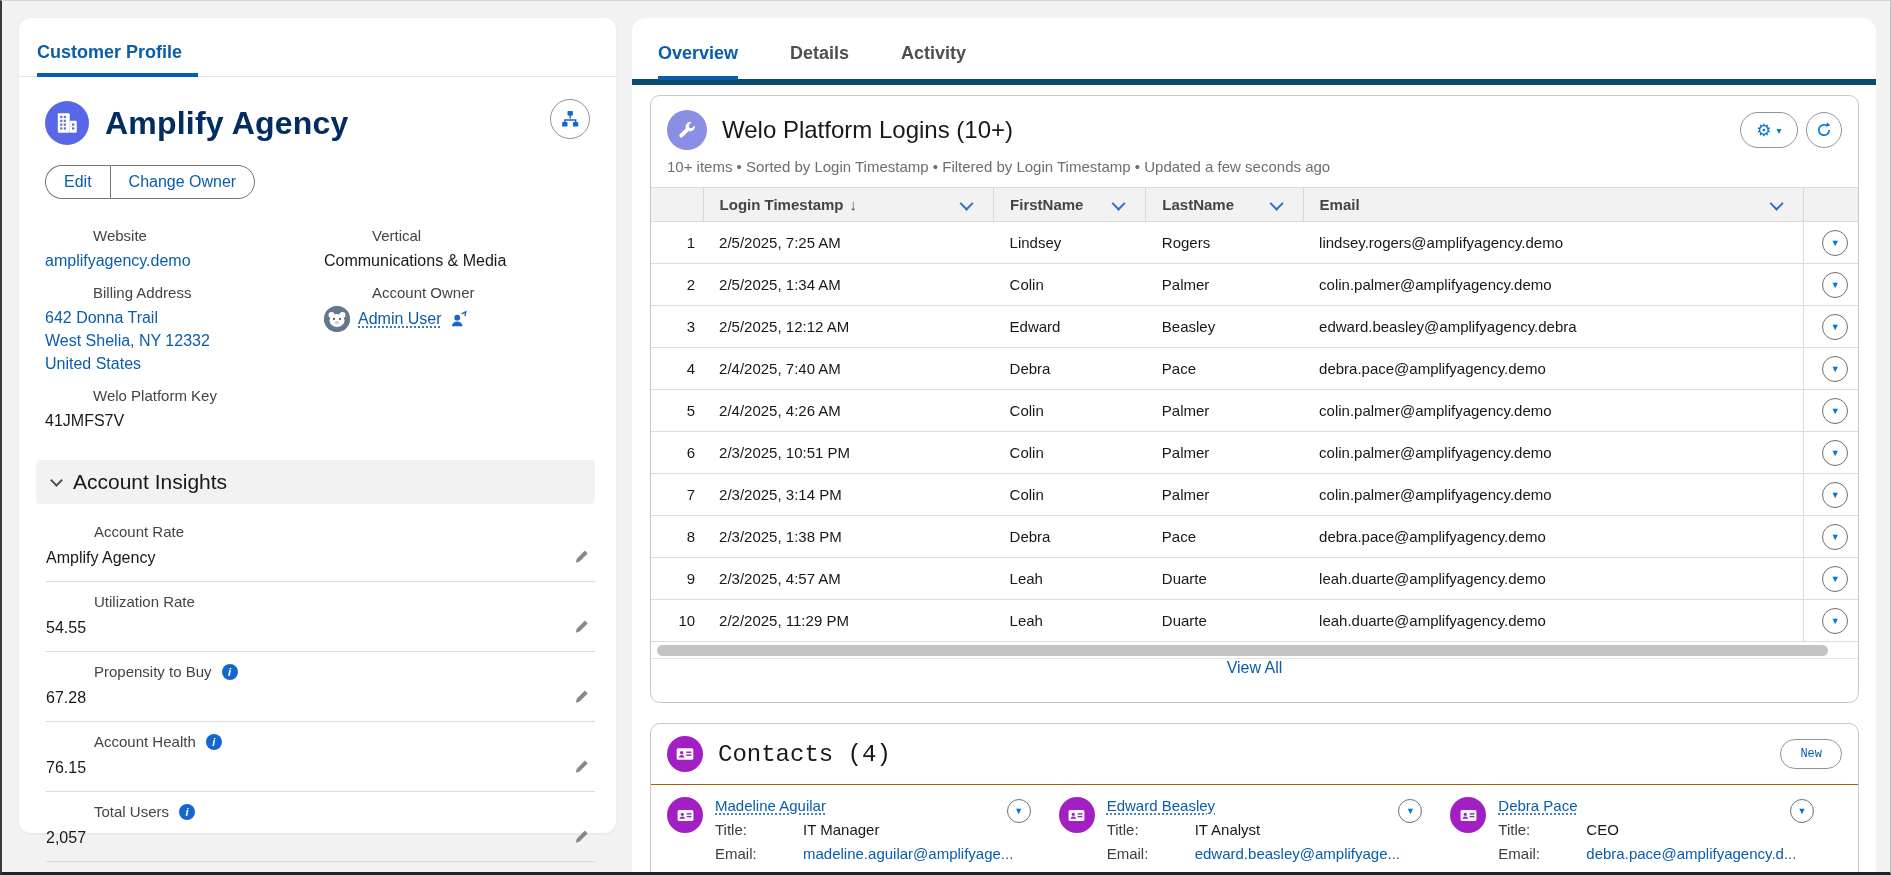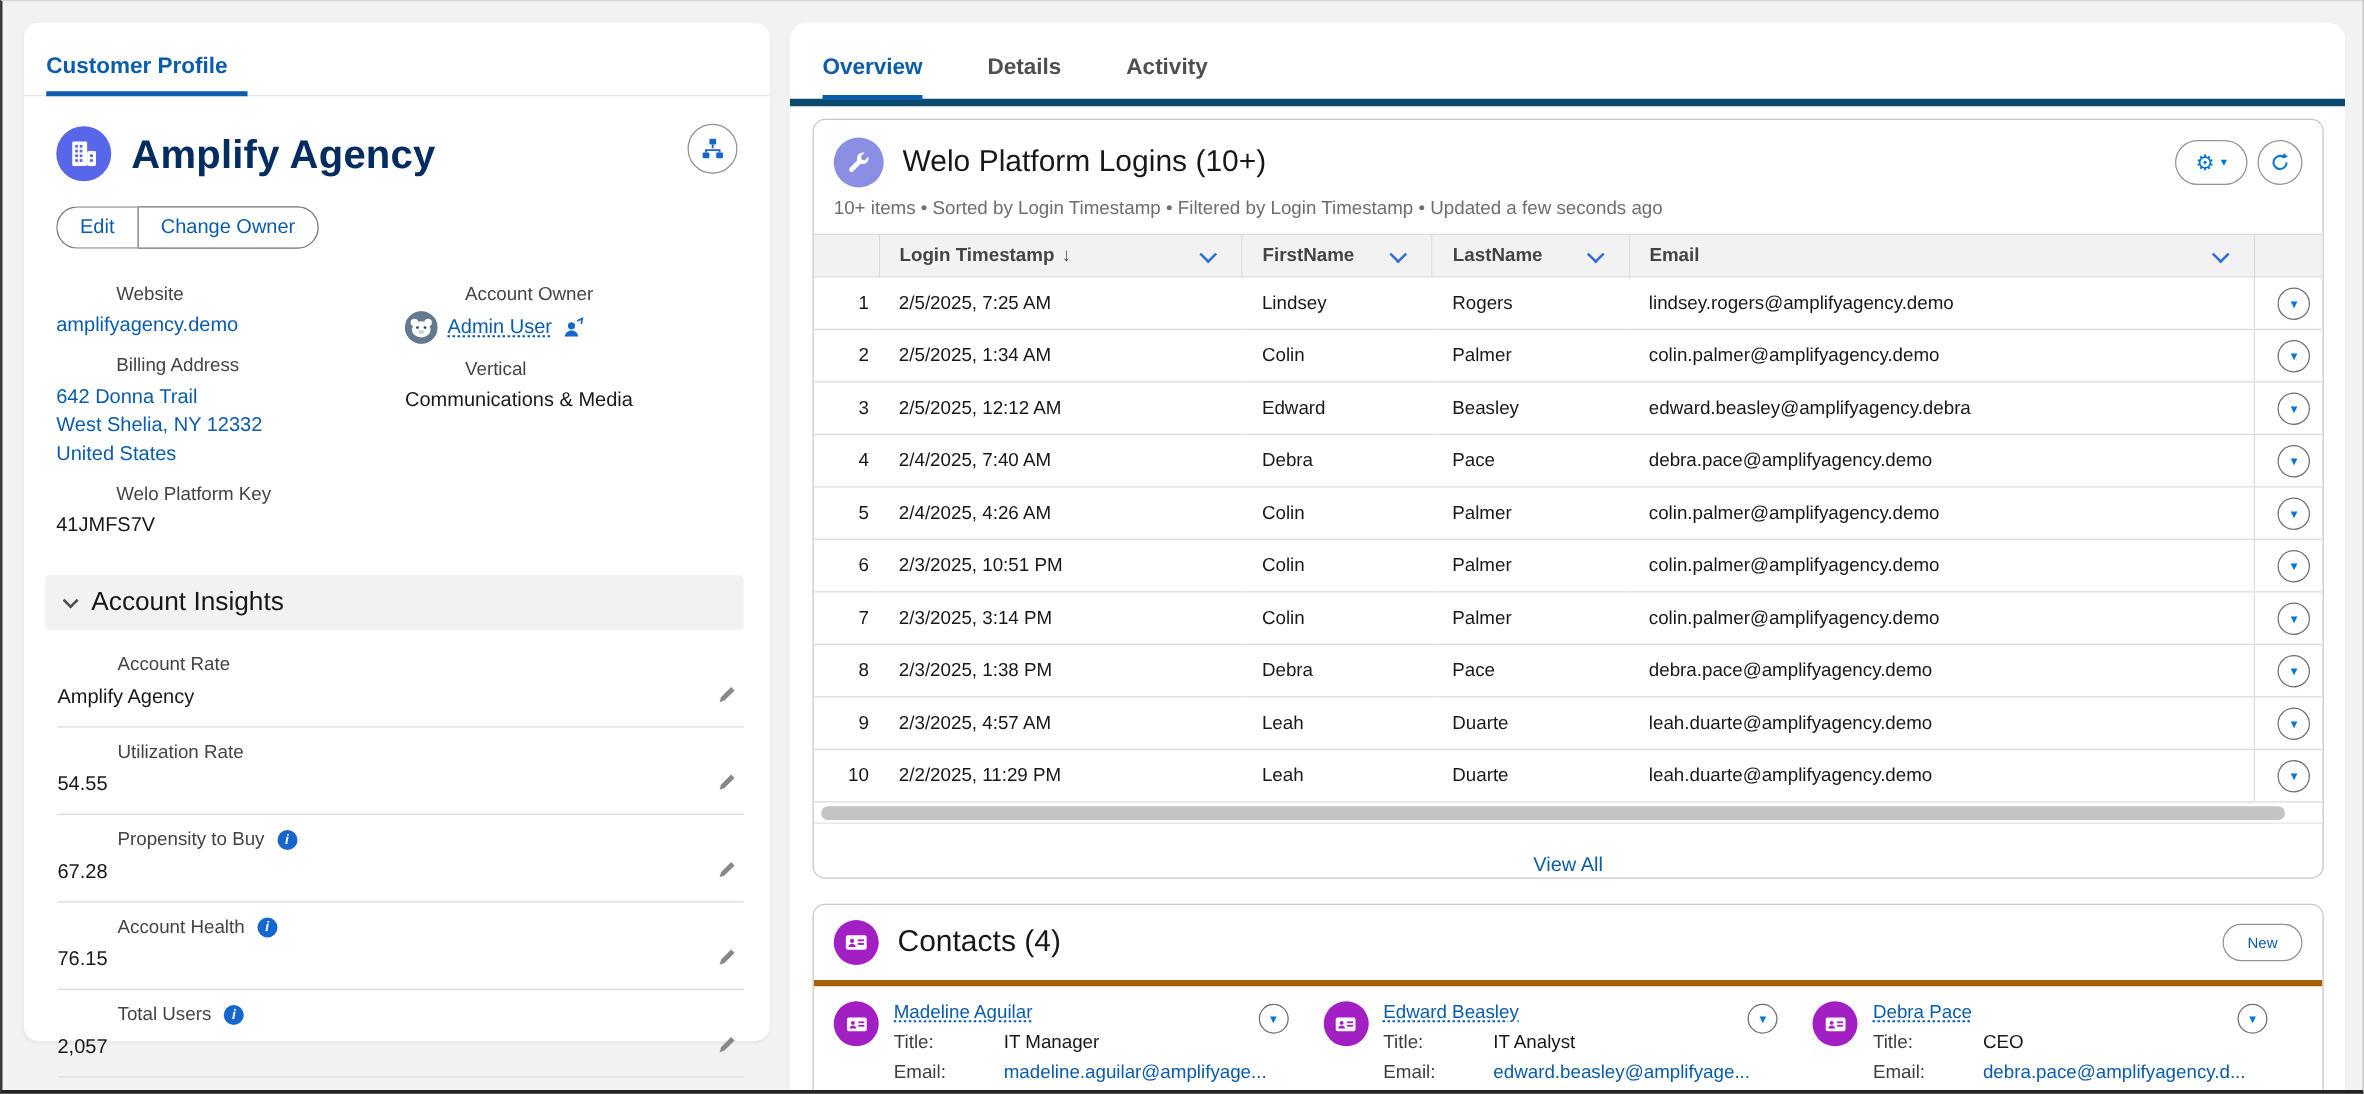--- a/index.html
+++ b/index.html
@@ -62,25 +62,25 @@
   table.logins thead th:last-child{ border-right:none; }
   .th-flex{ display:flex; align-items:center; }
   .th-chev{ margin-left:auto; width:10px; height:10px; border-left:2px solid #2e6ed0; border-bottom:2px solid #2e6ed0; transform:rotate(-45deg) translateY(-2px); cursor:pointer;}
   .sort-arrow{ margin-left:6px; font-weight:400; color:#514f4d;}
   table.logins td{ height:42px; border-bottom:1px solid var(--rowborder); font-size:15px; color:var(--dark); padding:0 8px 0 16px; white-space:nowrap; overflow:hidden; text-overflow:ellipsis;}
   td.rownum{ color:#696e74; font-size:14px; text-align:right; padding:0 12px 0 0;}
   td.actcell{ border-left:1px solid var(--rowborder); padding:0; text-align:center;}
   .row-dd{ width:26px; height:26px; border-radius:50%; border:1px solid #6f6f6f; background:#fff; color:var(--iconblue); font-size:9px; display:inline-flex; align-items:center; justify-content:center; cursor:pointer; }
   .scroll-strip{ padding:3px 6px 2px 6px; border-bottom:1px solid #e5e5e5;}
   .scroll-thumb{ height:11px; width:calc(100% - 24px); background:#c4c4c4; border-radius:6px; cursor:grab;}
-  .card-footer{ height:43px; display:flex; align-items:flex-end; justify-content:center;}
+  .card-footer{ height:43px; display:flex; align-items:flex-start; justify-content:center;}
   .view-all{ color:var(--link); font-size:16px; text-decoration:none; cursor:pointer;}
   
   .contacts-card{ margin-top:20px; height:200px;}
-  .contacts-card .sc-header{ padding:12px 16px 12px 16px; border-bottom:5px solid #a16207;}
+  .contacts-card .sc-header{ padding:12px 16px 12px 16px; border-bottom:1px solid #a16207;font-family:Liberation Mono, monospace;}
   .new-btn{ border:1px solid #939393; border-radius:17px; background:#fff; color:var(--link); font-size:12px; font-family:inherit; padding:7px 19px; cursor:pointer;}
   .contact-row{ display:flex; padding:12px 16px 0 16px;}
   .contact-tile{ width:404px; position:relative; padding-left:48px; }
   .c-avatar{ position:absolute; left:0; top:0; width:36px; height:36px; border-radius:50%; background:var(--contacts); display:flex; align-items:center; justify-content:center;}
   .c-name{ font-size:15px; }
   .c-dd{ position:absolute; right:28px; top:2px;}
   .c-field{ display:flex; margin-top:7px; font-size:15px;}
   .c-label{ width:88px; color:#3e3e3c;}
   .c-val{ color:var(--dark); white-space:nowrap;}
   .c-val.link{ color:var(--link); cursor:pointer;}
@@ -141,20 +141,24 @@
         <div class="fvalue"><span class="linkv">642 Donna Trail</span></div>
         <div class="fvalue"><span class="linkv">West Shelia, NY 12332</span></div>
         <div class="fvalue"><span class="linkv">United States</span></div>
       </div>
       <div class="fblock">
         <div class="flabel">Welo Platform Key</div>
         <div class="fvalue">41JMFS7V</div>
       </div>
     </div>
     <div class="fcol-b">
+      <div class="fblock">
+        <div class="flabel">Vertical</div>
+        <div class="fvalue">Communications &amp; Media</div>
+      </div>
       <div class="fblock">
         <div class="flabel">Account Owner</div>
         <div class="owner-row">
           <span class="avatar">
             <svg width="26" height="26" viewBox="0 0 26 26">
                 <circle cx="13" cy="13" r="13" fill="#64788f"></circle>
                 <circle cx="7.5" cy="9" r="3" fill="#fff"></circle>
                 <circle cx="18.5" cy="9" r="3" fill="#fff"></circle>
                 <ellipse cx="13" cy="14.5" rx="7.5" ry="6.5" fill="#fff"></ellipse>
                 <circle cx="10" cy="13" r="1.1" fill="#30404f"></circle>
@@ -165,24 +169,20 @@
           <span class="dotted-link">Admin User</span>
           <span style="cursor:pointer;display:inline-flex;">
             <svg width="18" height="18" viewBox="0 0 20 20">
                 <circle cx="8" cy="8.5" r="3.2" fill="#1666d0"></circle>
                 <path d="M2 18c.4-3.4 2.9-5.3 6-5.3s5.6 1.9 6 5.3z" fill="#1666d0"></path>
                 <path d="M13 4.2 17.5 2l-.8 4.8" fill="none" stroke="#1666d0" stroke-width="1.6"></path>
               </svg>
           </span>
         </div>
       </div>
-      <div class="fblock">
-        <div class="flabel">Vertical</div>
-        <div class="fvalue">Communications &amp; Media</div>
-      </div>
     </div>
   </div>
 
   <div class="insights-bar">
     <span class="chev"></span>
     <span class="insights-title">Account Insights</span>
   </div>
 
   <div class="ifields" id="insights-list">
   <div class="ifield">

